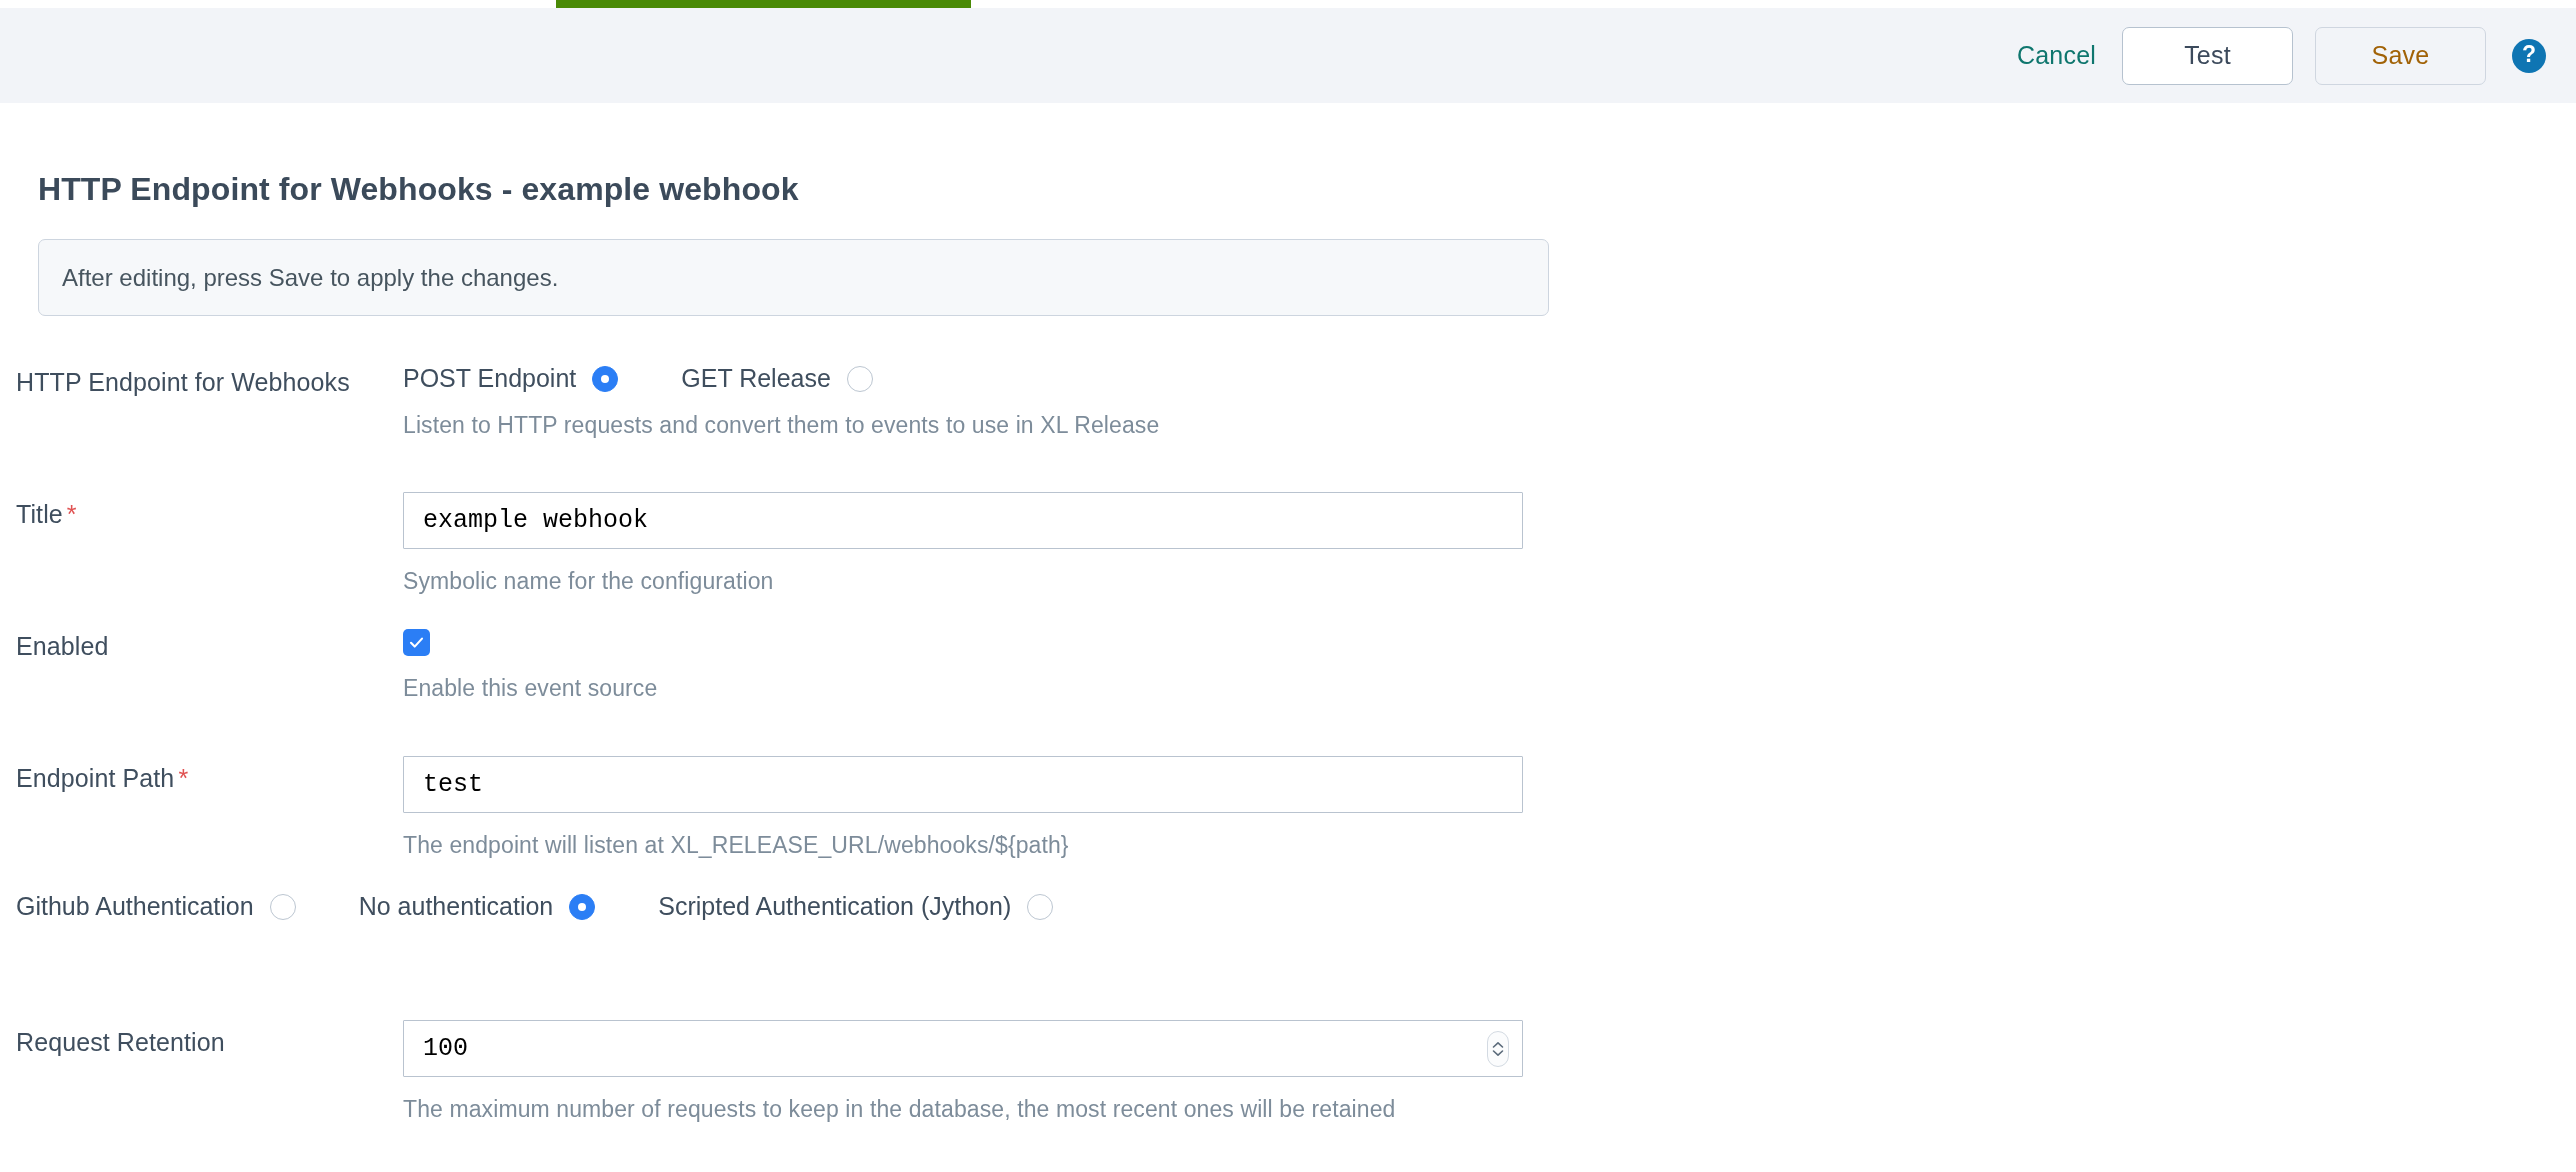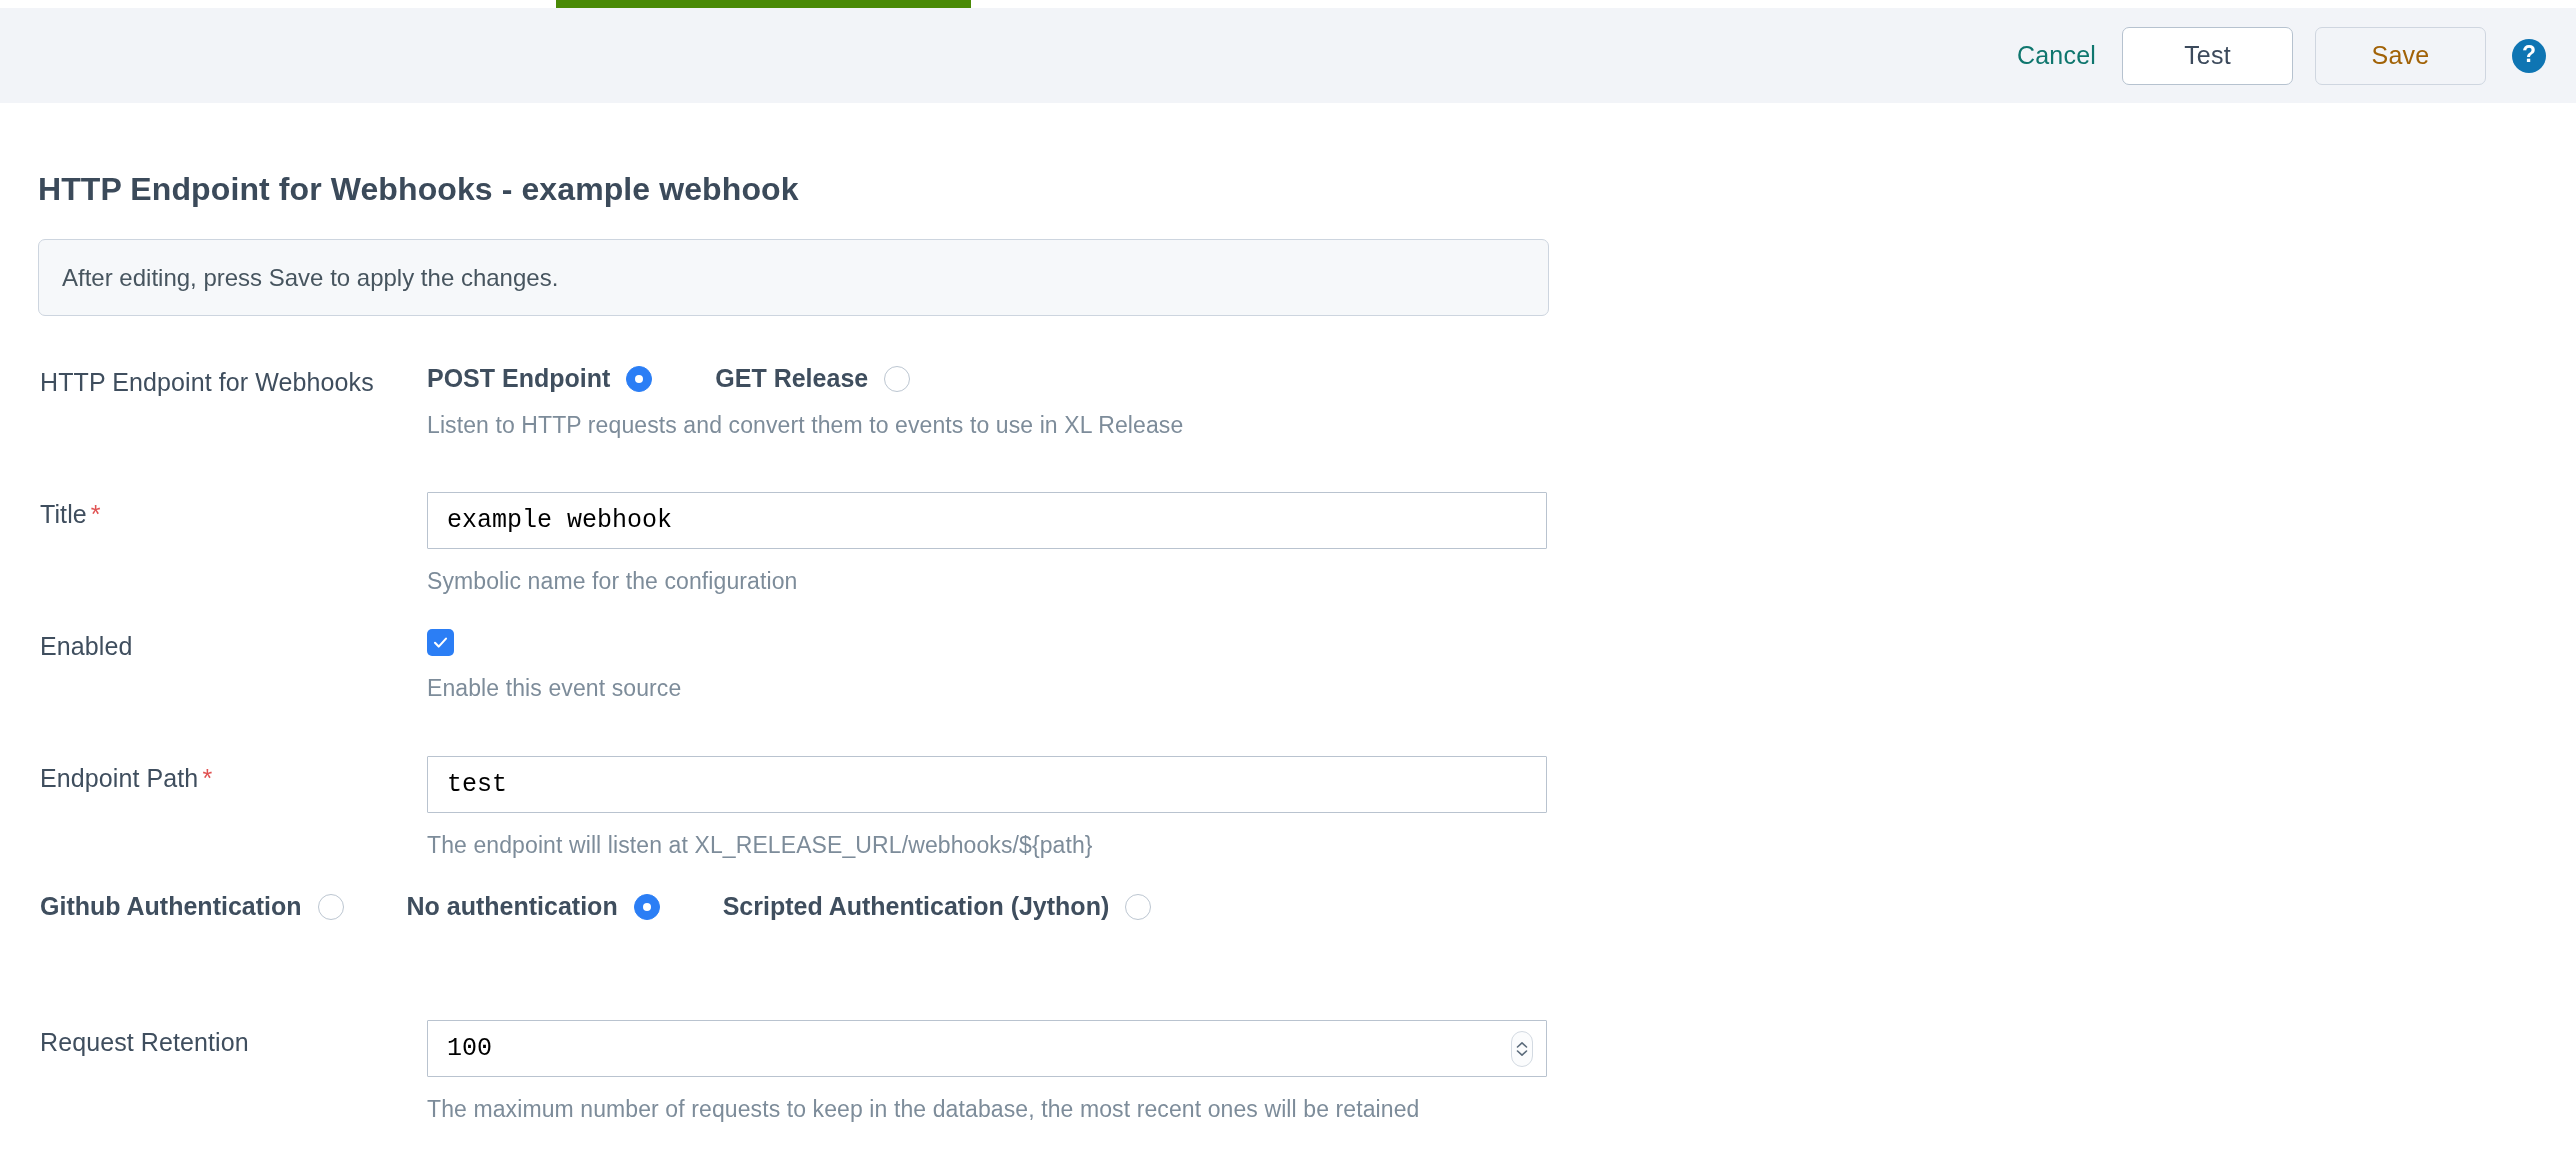--- a/index.html
+++ b/index.html
@@ -122,21 +122,21 @@
     color: #47555f;
   }
 
   
   .form {
     margin-top: 44px;
   }
   .form-row {
     display: flex;
     align-items: flex-start;
-    padding-left: 40px;
+    padding-left: 16px;
     min-height: 132px;
   }
   .row-label {
     width: 387px;
     flex: 0 0 387px;
     font-size: 25px;
     color: #3f4e5e;
     padding-top: 8px;
     letter-spacing: 0.1px;
   }
@@ -155,21 +155,20 @@
     color: #7d8c9a;
     margin-top: 19px;
     letter-spacing: 0.1px;
   }
 
   
   .radio-group {
     display: flex;
     align-items: flex-start;
     padding-top: 4px;
-    font-weight: bold;
   }
   .radio-option {
     display: flex;
     align-items: center;
     margin-right: 63px;
     cursor: pointer;
   }
   .radio-label {
     font-size: 25px;
     color: #3f4e5e;

